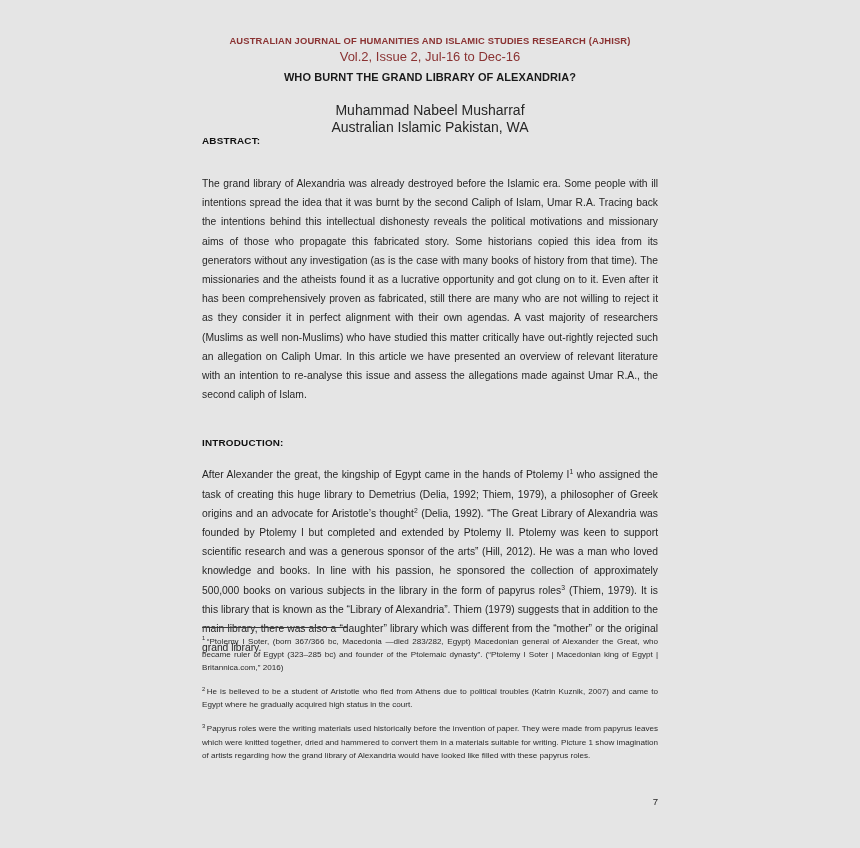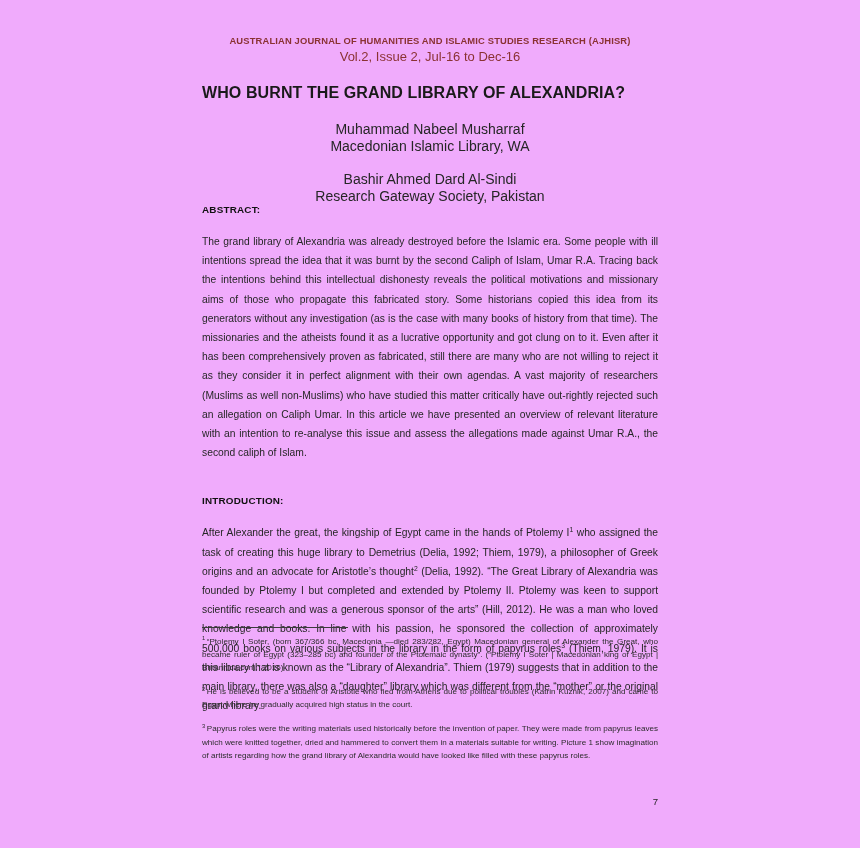--- a/index.html
+++ b/index.html
@@ -12,21 +12,21 @@
     height: 848px;
     font-family: "Liberation Sans", sans-serif;
     color: #231f20;
     -webkit-font-smoothing: antialiased;
   }
 
   .page {
     position: relative;
     width: 860px;
     height: 848px;
-    background: #f0abfc;
+    background: #e5e5e5;
     box-sizing: border-box;
   }
 
   .content {
     position: absolute;
     left: 202px;
     top: 0;
     width: 456px;
   }
 
@@ -43,24 +43,25 @@
     line-height: 14px;
   }
   .journal-issue {
     font-size: 13px;
     line-height: 15px;
     margin-top: 1px;
   }
 
   
   .article-title {
-    font-size: 16px;
+    text-align: center;
+    font-size: 11px;
     font-weight: bold;
     color: #1a1a1a;
-    margin-top: 20px;
+    margin-top: 7px;
     letter-spacing: 0.1px;
   }
 
   
   .author-block {
     text-align: center;
     font-size: 14px;
     line-height: 16.5px;
     color: #262626;
   }
@@ -79,21 +80,21 @@
 
   
   .body-para {
     font-size: 10.3px;
     line-height: 19.2px;
     text-align: justify;
     text-justify: inter-word;
     color: #262626;
     margin: 0;
   }
-  #abstract-text { margin-top: 17px; }
+  #abstract-text { margin-top: 28px; }
   #introduction-text { margin-top: 17px; }
 
   sup.fn {
     font-size: 6.8px;
     vertical-align: super;
     line-height: 0;
   }
 
   
   .footnote-zone {
@@ -144,27 +145,23 @@
 
     <div class="journal-header">
       <div class="journal-title">AUSTRALIAN JOURNAL OF HUMANITIES AND ISLAMIC STUDIES RESEARCH (AJHISR)</div>
       <div class="journal-issue">Vol.2, Issue 2, Jul-16 to Dec-16</div>
     </div>
 
     <div class="article-title">WHO BURNT THE GRAND LIBRARY OF ALEXANDRIA?</div>
 
     <div class="author-block first">
       <div>Muhammad Nabeel Musharraf</div>
-      <div>Macedonian Islamic Library, WA</div>
+      <div>Australian Islamic Pakistan, WA</div>
     </div>
 
-    <div class="author-block second">
-      <div>Bashir Ahmed Dard Al-Sindi</div>
-      <div>Research Gateway Society, Pakistan</div>
-    </div>
 
     <div class="section-heading" id="abstract-heading">ABSTRACT:</div>
 
     <p class="body-para" id="abstract-text">The grand library of Alexandria was already destroyed before the Islamic era. Some people with ill intentions spread the idea that it was burnt by the second Caliph of Islam, Umar R.A. Tracing back the intentions behind this intellectual dishonesty reveals the political motivations and missionary aims of those who propagate this fabricated story. Some historians copied this idea from its generators without any investigation (as is the case with many books of history from that time). The missionaries and the atheists found it as a lucrative opportunity and got clung on to it. Even after it has been comprehensively proven as fabricated, still there are many who are not willing to reject it as they consider it in perfect alignment with their own agendas. A vast majority of researchers (Muslims as well non-Muslims) who have studied this matter critically have out-rightly rejected such an allegation on Caliph Umar. In this article we have presented an overview of relevant literature with an intention to re-analyse this issue and assess the allegations made against Umar R.A., the second caliph of Islam.</p>
 
     <div class="section-heading" id="introduction-heading">INTRODUCTION:</div>
 
     <p class="body-para" id="introduction-text"><span>After Alexander the great, the kingship of Egypt came in the hands of Ptolemy I</span><sup class="fn">1</sup><span> who assigned the task of creating this huge library to Demetrius (Delia, 1992; Thiem, 1979), a philosopher of Greek origins and an advocate for Aristotle’s thought</span><sup class="fn">2</sup><span> (Delia, 1992). “The Great Library of Alexandria was founded by Ptolemy I but completed and extended by Ptolemy II. Ptolemy was keen to support scientific research and was a generous sponsor of the arts” (Hill, 2012). He was a man who loved knowledge and books. In line with his passion, he sponsored the collection of approximately 500,000 books on various subjects in the library in the form of papyrus roles</span><sup class="fn">3</sup><span> (Thiem, 1979). It is this library that is known as the “Library of Alexandria”. Thiem (1979) suggests that in addition to the main library, there was also a “daughter” library which was different from the “mother” or the original grand library.</span></p>
 
   </div>

